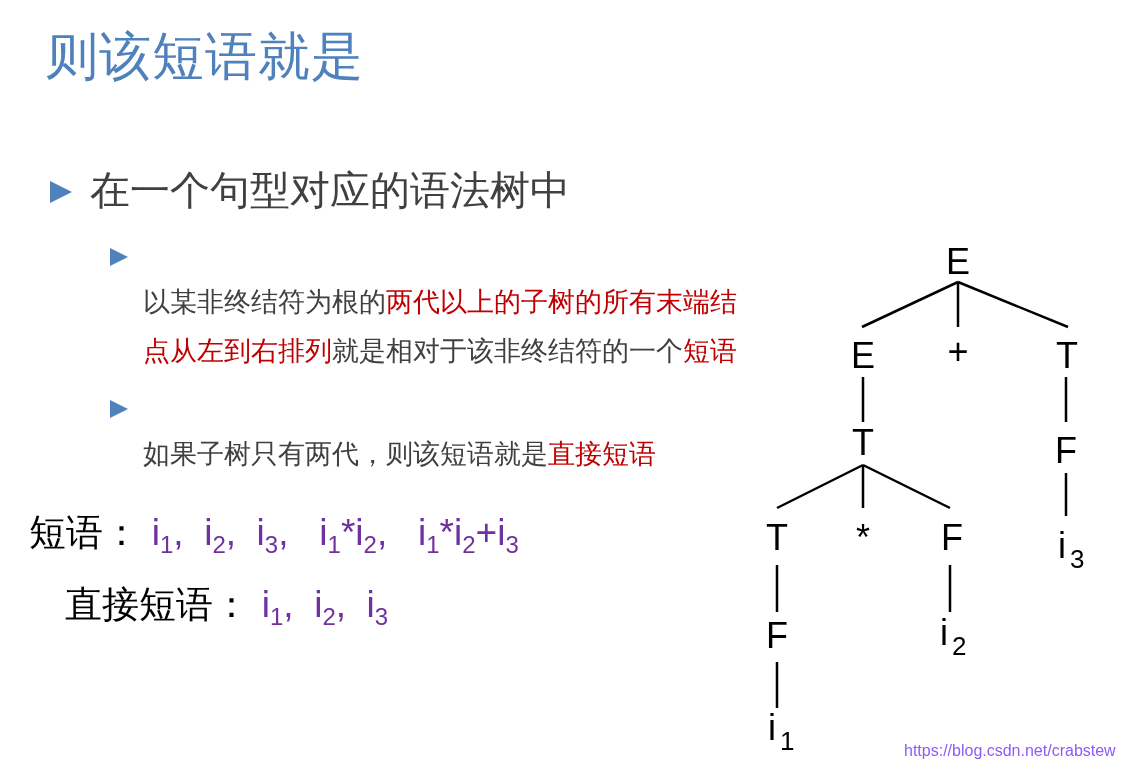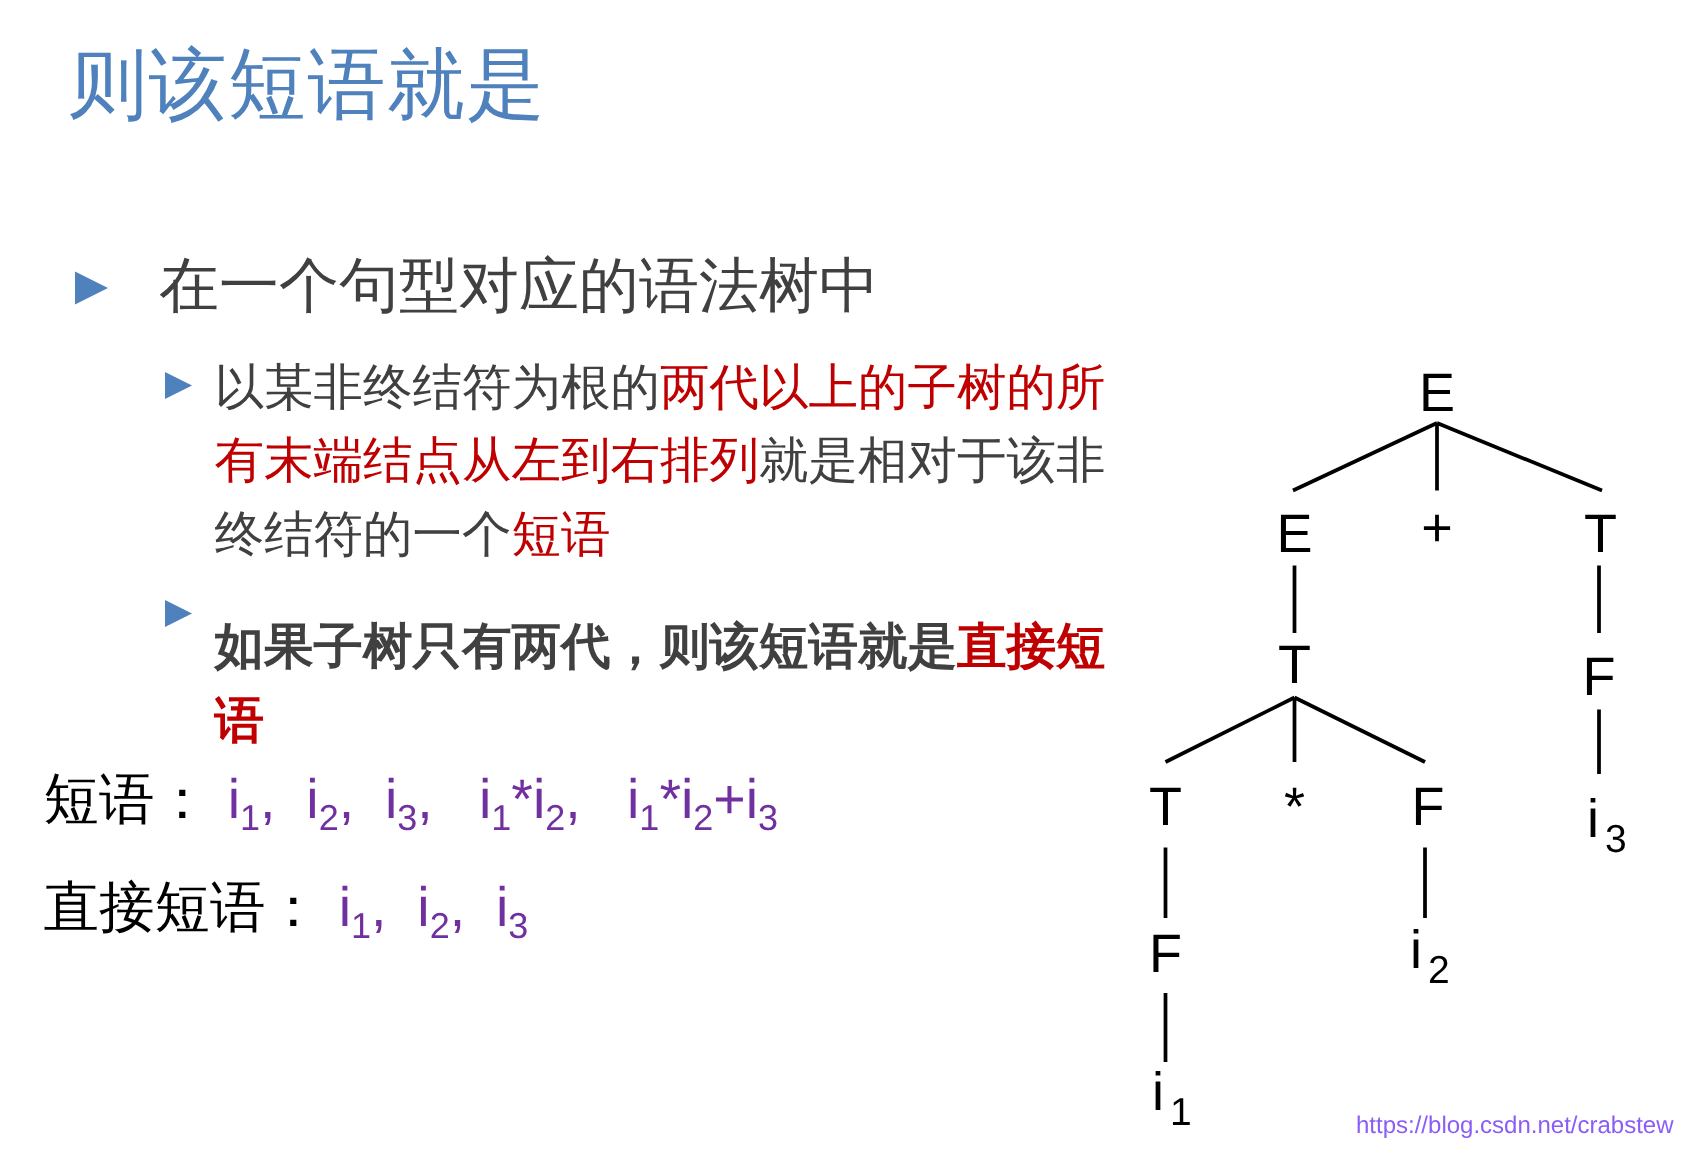--- a/index.html
+++ b/index.html
@@ -4,22 +4,22 @@
 <style>
   html, body { margin:0; padding:0; background:#ffffff; }
   body { width:1125px; height:770px; position:relative; overflow:hidden;
          font-family:"DejaVu Sans", "Liberation Sans", sans-serif; }
   .title { position:absolute; left:46px; top:22px; font-size:52px; color:#4f81bd;
            letter-spacing:1px; white-space:nowrap; }
   .bullet-tri { position:absolute; width:0; height:0; border-top:11px solid transparent;
                 border-bottom:11px solid transparent; border-left:22px solid #4f81bd; }
   .bullet-tri.small { border-top:9px solid transparent; border-bottom:9px solid transparent;
                       border-left:18px solid #4f81bd; }
-  .l1 { position:absolute; left:106px; top:163px; font-size:40px; color:#404040; white-space:nowrap; }
-  .l2 { position:absolute; left:143px; font-size:33px; color:#404040; line-height:49px; width:620px; }
+  .l1 { position:absolute; left:90px; top:163px; font-size:40px; color:#404040; white-space:nowrap; }
+  .l2 { position:absolute; left:143px; font-size:27px; color:#404040; line-height:49px; width:620px;margin-top:44px; }
   .red { color:#c00000; }
   .phr { position:absolute; left:29px; font-size:37px; color:#000; white-space:nowrap; }
   .purple { color:#7030a0; font-family:"Liberation Sans", sans-serif; }
   .purple sub { font-size:24px; vertical-align:-8px; }
   .tree { position:absolute; left:750px; top:230px; }
   .tree text { font-family:"Liberation Sans", sans-serif; fill:#000; }
   .watermark { position:absolute; left:904px; top:742px; font-size:16px; color:#8b5cf6;
                font-family:"Liberation Sans", sans-serif; white-space:nowrap; }
 </style>
 </head>
@@ -27,28 +27,28 @@
 
 <div class="title">则该短语就是</div>
 
 <span class="bullet-tri" style="left:50px; top:181px;"></span>
 <div class="l1">在一个句型对应的语法树中</div>
 
 <span class="bullet-tri small" style="left:110px; top:248px;"></span>
 <div class="l2" style="top:233px;"><span>以某非终结符为根的</span><span class="red">两代以上的子树的所有末端结点从左到右排列</span><span>就是相对于该非终结符的一个</span><span class="red">短语</span></div>
 
 <span class="bullet-tri small" style="left:110px; top:400px;"></span>
-<div class="l2" style="top:406px;font-weight:bold;"><span>如果子树只有两代，则该短语就是</span><span class="red">直接短语</span></div>
+<div class="l2" style="top:385px;"><span>如果子树只有两代，则该短语就是</span><span class="red">直接短语</span></div>
 
 <div class="phr" style="top:508px;">
   <span>短语：</span>
   <span class="purple">i<sub>1</sub>,&nbsp; i<sub>2</sub>,&nbsp; i<sub>3</sub>,&nbsp;&nbsp; i<sub>1</sub>*i<sub>2</sub>,&nbsp;&nbsp; i<sub>1</sub>*i<sub>2</sub>+i<sub>3</sub></span>
 </div>
 
-<div class="phr" style="top:580px;">
+<div class="phr" style="top:580px;margin-left:36px;">
   <span>直接短语：</span>
   <span class="purple">i<sub>1</sub>,&nbsp; i<sub>2</sub>,&nbsp; i<sub>3</sub></span>
 </div>
 
 <svg class="tree" width="375" height="540" viewBox="0 0 375 540">
   <g stroke="#000" stroke-width="2.5" fill="none">
 
     <line x1="208" y1="52" x2="112" y2="97"></line>
     <line x1="208" y1="52" x2="208" y2="97"></line>
     <line x1="208" y1="52" x2="318" y2="97"></line>

